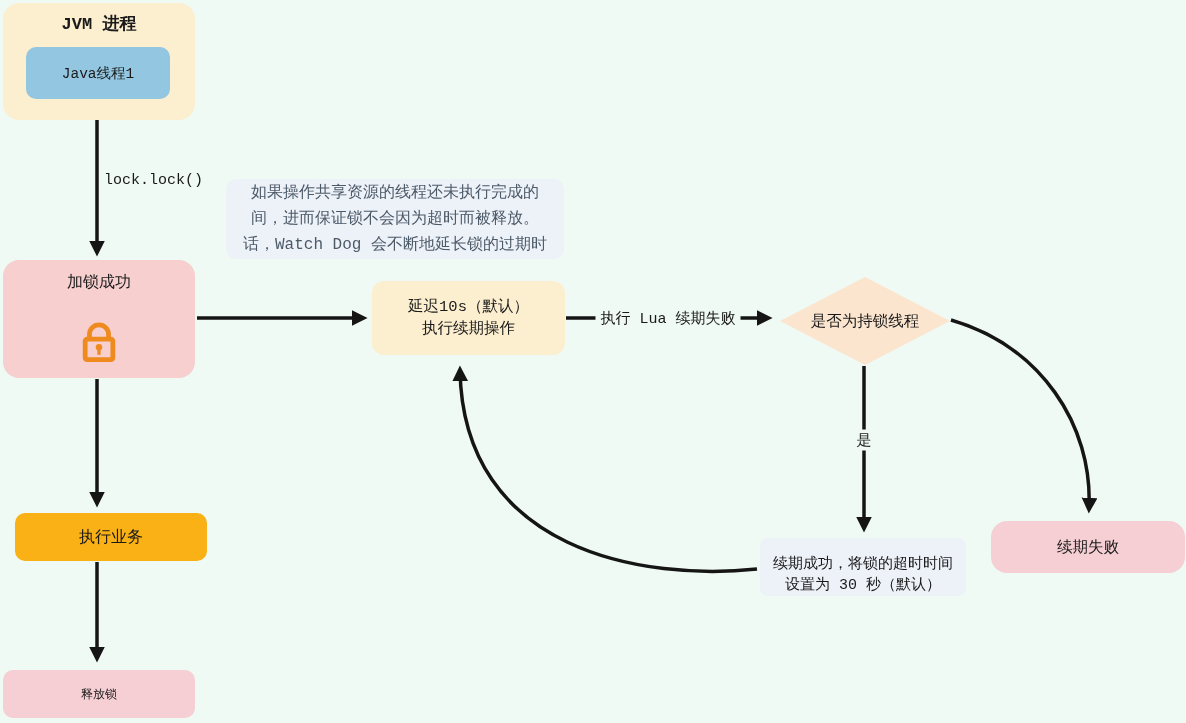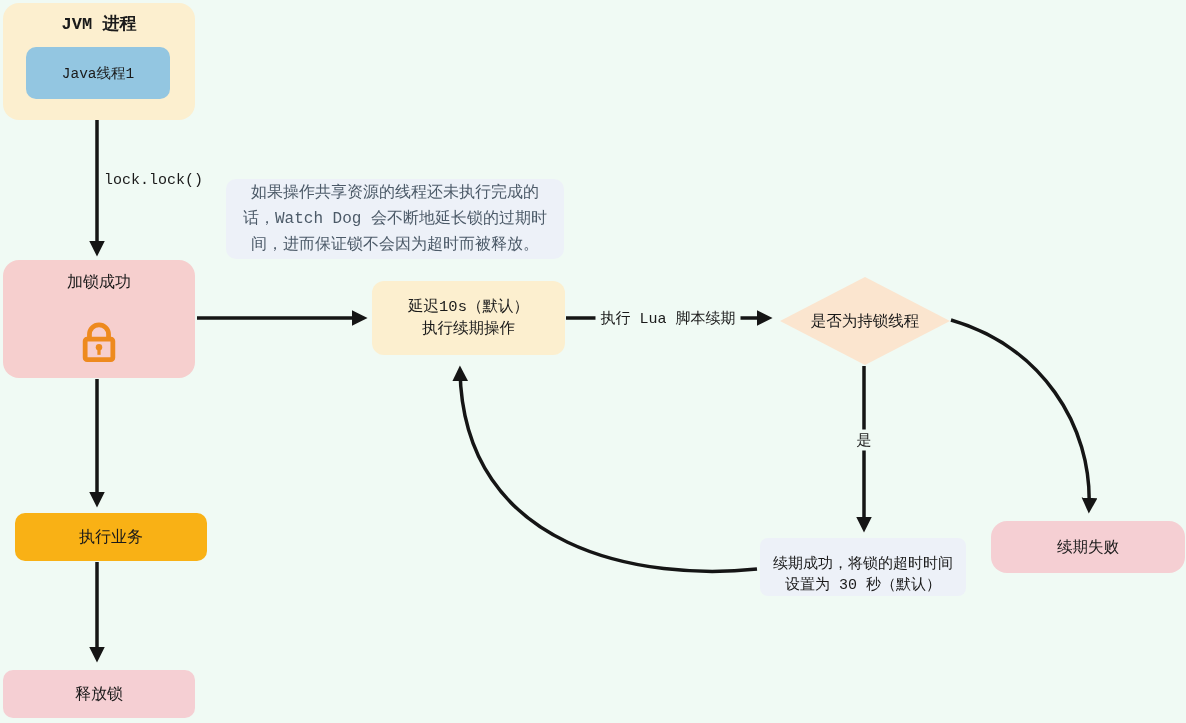--- a/index.html
+++ b/index.html
@@ -20,21 +20,21 @@
   .lock-success{left:3px;top:260px;width:192px;height:118px;background:var(--pink);border-radius:16px;
                 flex-direction:column;gap:27px;font-size:16px;}
   .delay-box{left:372px;top:281px;width:193px;height:74px;background:var(--cream);border-radius:12px;
              flex-direction:column;font-size:15.5px;line-height:22px;}
   .diamond{left:780px;top:277px;width:170px;height:88px;background:var(--peach);
            clip-path:polygon(50% 0,100% 50%,50% 100%,0 50%);font-size:15.5px;}
   .renew-success{left:760px;top:538px;width:206px;height:58px;background:var(--note_bg);border-radius:8px;
                  flex-direction:column;font-size:15px;line-height:21px;justify-content:flex-end;}
   .renew-fail{left:991px;top:521px;width:194px;height:52px;background:var(--pink_light);border-radius:16px;font-size:15.5px;}
   .business{left:15px;top:513px;width:192px;height:48px;background:var(--amber);border-radius:10px;font-size:16px;}
-  .release{left:3px;top:670px;width:192px;height:48px;background:var(--pink_light);border-radius:10px;font-size:16px;}
+  .release{left:3px;top:670px;width:192px;height:48px;background:var(--pink_light);border-radius:10px;font-size:12px;}
 
   .note{left:226px;top:179px;width:338px;height:80px;background:var(--note_bg);border-radius:10px;
         color:var(--note_text);font-size:16px;line-height:26px;display:flex;flex-direction:column;
         align-items:center;justify-content:center;}
   .note div{white-space:nowrap;}
 
   .edge-label{font-size:15px;white-space:nowrap;}
   .lbl-lock{left:104px;top:172px;}
   .lbl-lua{left:668px;top:318px;transform:translate(-50%,-50%);background:var(--page_bg);padding:0 5px;}
   .lbl-yes{left:864px;top:440px;transform:translate(-50%,-50%);background:var(--page_bg);padding:1px 3px;}
@@ -64,22 +64,22 @@
   </svg>
 
   <div class="abs jvm-box"></div>
   <div class="abs jvm-title">JVM 进程</div>
   <div class="abs node java-thread">
     <span>Java线程1</span>
   </div>
 
   <div class="abs note">
     <div>如果操作共享资源的线程还未执行完成的</div>
+    <div>间，进而保证锁不会因为超时而被释放。</div>
     <div>话，Watch Dog 会不断地延长锁的过期时</div>
-    <div>间，进而保证锁不会因为超时而被释放。</div>
   </div>
 
   <div class="abs node lock-success">
     <span>加锁成功</span>
     <span>
       <svg width="46" height="42" viewBox="0 0 48 44">
         <path d="M14,21 v-6 a10,10 0 0 1 20,0 v6" fill="none" stroke="#ee8a1e" stroke-width="5"></path>
         <rect x="9.5" y="20" width="29" height="21.5" rx="2" fill="none" stroke="#ee8a1e" stroke-width="5"></rect>
         <circle cx="24" cy="28.5" r="3.4" fill="#ee8a1e"></circle>
         <rect x="22.3" y="29" width="3.4" height="7.5" fill="#ee8a1e"></rect>
@@ -107,16 +107,16 @@
 
   <div class="abs node business">
     <span>执行业务</span>
   </div>
 
   <div class="abs node release">
     <span>释放锁</span>
   </div>
 
   <div class="abs edge-label lbl-lock">lock.lock()</div>
-  <div class="abs edge-label lbl-lua">执行 Lua 脚本续期</div>
+  <div class="abs edge-label lbl-lua">执行 Lua 续期失败</div>
   <div class="abs edge-label lbl-yes">是</div>
 
 </div>
 
 </body></html>

